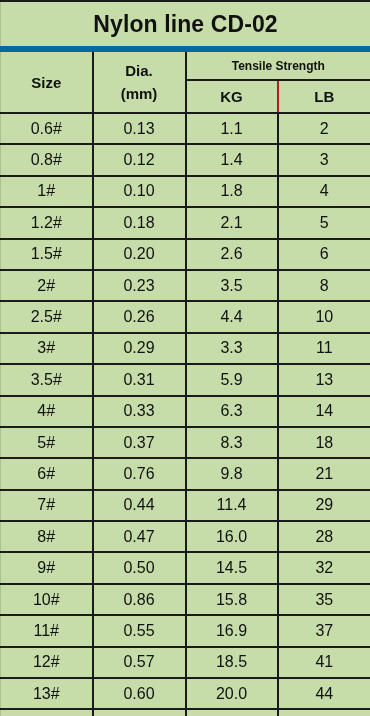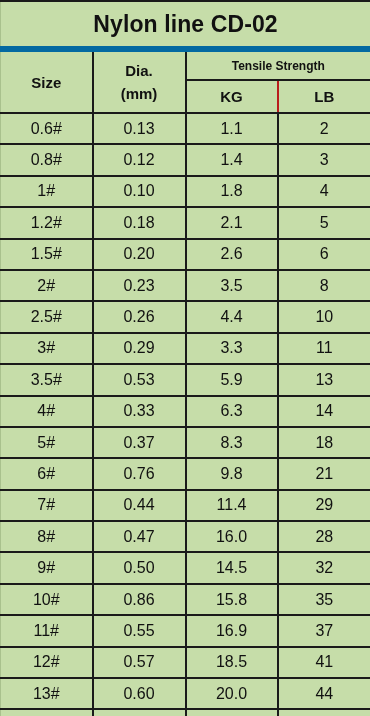--- a/index.html
+++ b/index.html
@@ -151,21 +151,21 @@
       <td class="last">10</td>
     </tr>
     <tr class="data-row">
       <td>3#</td>
       <td>0.29</td>
       <td>3.3</td>
       <td class="last">11</td>
     </tr>
     <tr class="data-row">
       <td>3.5#</td>
-      <td>0.53</td>
+      <td>0.31</td>
       <td>5.9</td>
       <td class="last">13</td>
     </tr>
     <tr class="data-row">
       <td>4#</td>
       <td>0.33</td>
       <td>6.3</td>
       <td class="last">14</td>
     </tr>
     <tr class="data-row">

